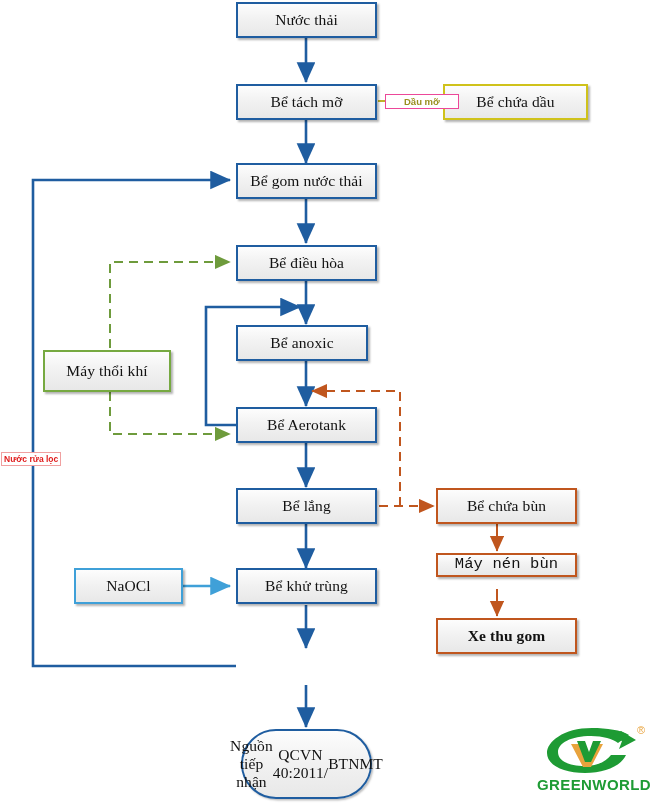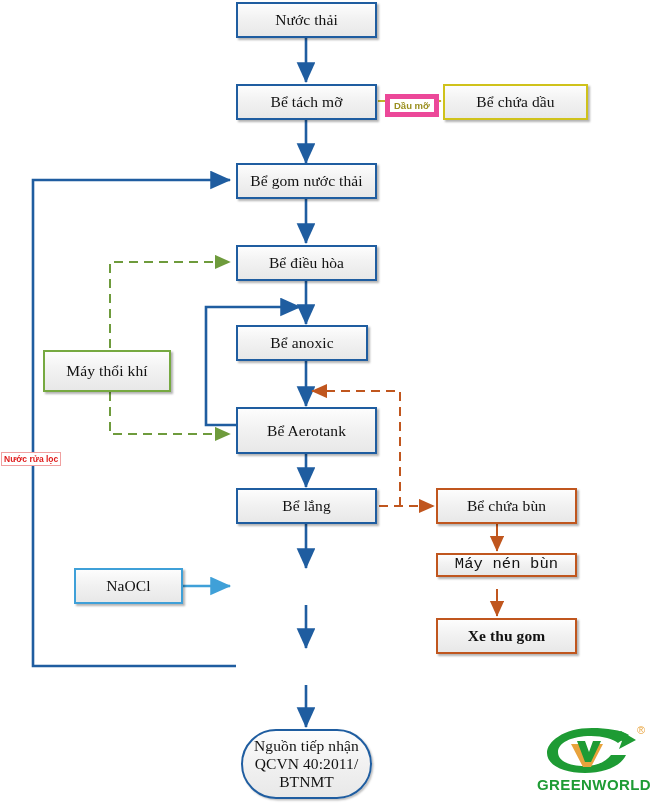--- a/index.html
+++ b/index.html
@@ -15,21 +15,21 @@
         box-shadow:1.5px 1.5px 2px rgba(0,0,0,.30);}
   .node.blue{border:2px solid #1F5DA0;justify-content:center;}
   .node.lightblue{border:2px solid #3FA0D8;}
   .node.green{border:2px solid #76A941;}
   .node.yellow{border:2px solid #CFC21B;}
   .node.orange{border:2px solid #C0561E;}
   .node.stadium{border-radius:40px;box-shadow:1.5px 1.5px 2px rgba(0,0,0,.25);}
 
   .edge-label{position:absolute;box-sizing:border-box;font-family:"Liberation Sans","DejaVu Sans",sans-serif;
               font-weight:bold;background:#ffffff;white-space:nowrap;}
-  .lbl-oil{font-size:9.5px;color:#9a8f1f;border:5px solid #ec4899;padding:1px 4px;}
+  .lbl-oil{font-size:9.5px;color:#9a8f1f;border:1px solid #ec4899;padding:1px 18px;}
   .lbl-wash{font-size:8.5px;color:#E01B1B;border:1px solid #f0a0a0;padding:1px 2px;margin-top:40px;}
 
   
   #logo{position:absolute;left:533px;top:722px;width:118px;height:80px;}
   #logo .reg{position:absolute;right:6px;top:2px;font-family:"Liberation Sans",sans-serif;
              font-size:11px;color:#E8A33D;}
   #logo .word{position:absolute;left:0;top:54px;width:118px;text-align:right;
               font-family:"Liberation Sans","DejaVu Sans",sans-serif;font-weight:bold;
               font-size:15px;letter-spacing:.4px;color:#1E9B34;}
 </style>
@@ -127,21 +127,21 @@
   </div>
 
   <div class="node blue" style="left:236px;top:245px;width:141px;height:36px;">
     <span>Bể điều hòa</span>
   </div>
 
   <div class="node blue" style="left:236px;top:325px;width:132px;height:36px;">
     <span>Bể anoxic</span>
   </div>
 
-  <div class="node blue" style="left:236px;top:407px;width:141px;height:47px;">
+  <div class="node blue" style="left:236px;top:407px;width:141px;height:36px;">
     <span>Bể Aerotank</span>
   </div>
 
   <div class="node green" style="left:43px;top:350px;width:128px;height:42px;">
     <span>Máy thổi khí</span>
   </div>
 
   <div class="edge-label lbl-wash" style="left:1px;top:412px;">
     <span>Nước rửa lọc</span>
   </div>
@@ -159,23 +159,26 @@
   </div>
 
   <div class="node orange" style="left:436px;top:618px;width:141px;height:36px;font-weight:bold;">
     <span>Xe thu gom</span>
   </div>
 
   <div class="node lightblue" style="left:74px;top:568px;width:109px;height:36px;">
     <span>NaOCl</span>
   </div>
 
+  <div class="node blue" style="left:236px;top:568px;width:141px;height:36px;">
+    <span>Bể khử trùng</span>
+  </div>
 
 
-  <div class="node blue stadium" style="left:241px;top:729px;width:131px;height:70px;flex-direction:column;">
+  <div class="node blue stadium" style="left:241px;top:729px;width:131px;height:70px;flex-direction:row;">
     <span>Nguồn tiếp nhận</span>
     <span>QCVN 40:2011/</span>
     <span>BTNMT</span>
   </div>
 
   <div id="logo">
     <svg width="118" height="56" viewBox="0 0 118 56">
       <path d="M59 6 C30 6 14 20 14 31 C14 43 30 51 52 51 C72 51 88 44 93 33
                L78 33 C73 40 63 44 52 44 C36 44 25 39 25 30 C25 21 38 14 58 14
                C70 14 80 17 85 21 L96 13 C88 8 74 6 59 6 Z" fill="#1E9B34"></path>

